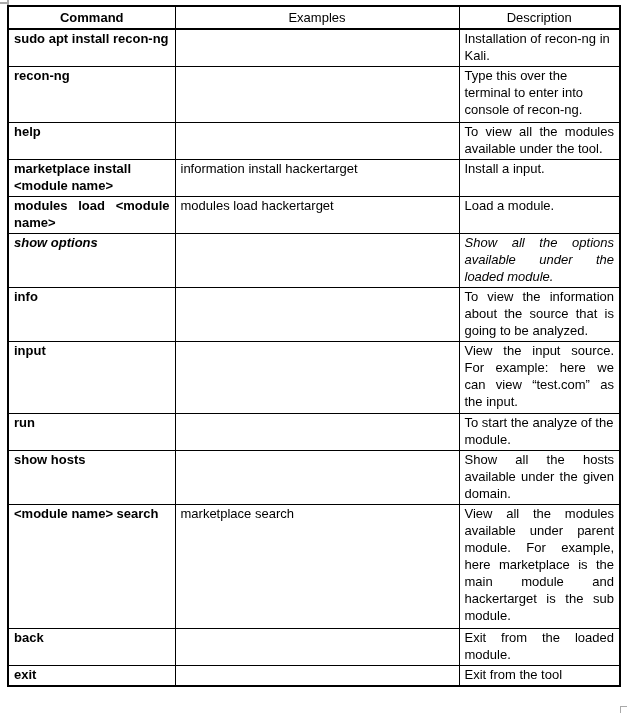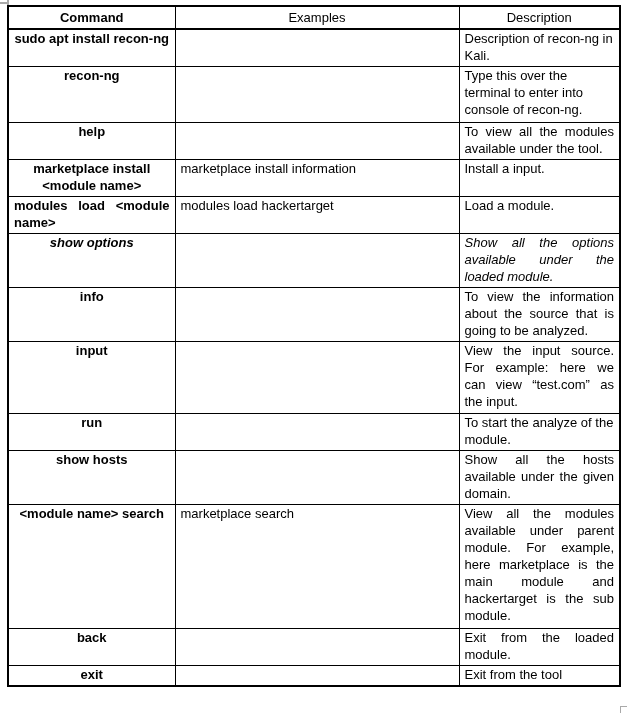--- a/index.html
+++ b/index.html
@@ -41,21 +41,21 @@
   }
   .cmd-table thead th {
     border-bottom: 2px solid #000000;
     height: 19px;
     padding: 1px 5px;
     text-align: center;
     font-weight: normal;
     vertical-align: middle;
   }
   .cmd-table thead th.col-cmd { font-weight: bold; }
-  .cmd-table td.cmd { font-weight: bold; text-align: center; }
+  .cmd-table td.cmd { font-weight: bold; }
   .cmd-table td.justify { text-align: justify; }
 </style>
 </head>
 <body>
 
 <div class="page">
 
   <div class="move-handle">
     <span class="h"></span>
     <span class="v"></span>
@@ -71,35 +71,35 @@
       <tr>
         <th class="col-cmd">Command</th>
         <th>Examples</th>
         <th>Description</th>
       </tr>
     </thead>
     <tbody id="table-body">
         <tr style="height: 32px;">
           <td class="cmd">sudo apt install recon-ng</td>
           <td class="ex"></td>
-          <td class="desc">Description of recon-ng in Kali.</td>
+          <td class="desc">Installation of recon-ng in Kali.</td>
         </tr>
         <tr style="height: 56px; margin-left: 40px;">
           <td class="cmd">recon-ng</td>
           <td class="ex"></td>
           <td class="desc">Type this over the terminal to enter into console of recon-ng.</td>
         </tr>
         <tr style="height: 35px;">
           <td class="cmd">help</td>
           <td class="ex"></td>
           <td class="desc justify">To view all the modules available under the tool.</td>
         </tr>
         <tr style="height: 37px;">
           <td class="cmd">marketplace install &lt;module name&gt;</td>
-          <td class="ex">marketplace install information</td>
+          <td class="ex">information install hackertarget</td>
           <td class="desc">Install a input.</td>
         </tr>
         <tr style="height: 37px;">
           <td class="cmd justify">modules load &lt;module name&gt;</td>
           <td class="ex">modules load hackertarget</td>
           <td class="desc">Load a module.</td>
         </tr>
         <tr style="height: 54px; font-style: italic;">
           <td class="cmd">show options</td>
           <td class="ex"></td>

